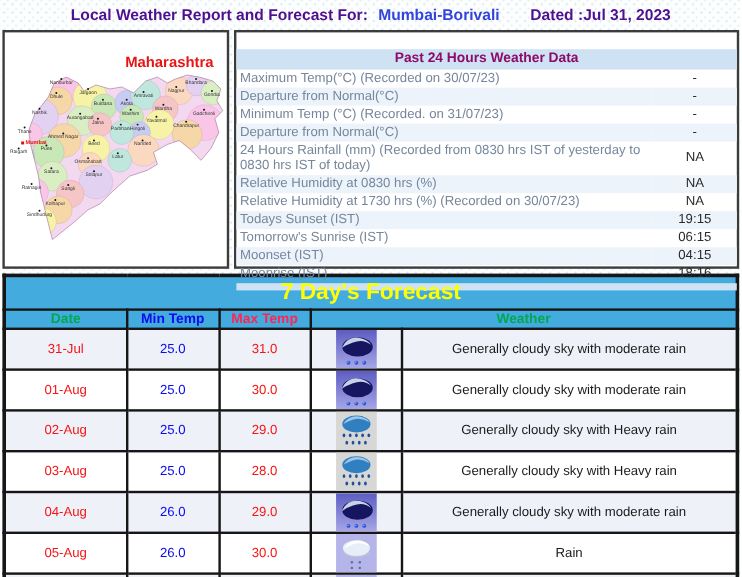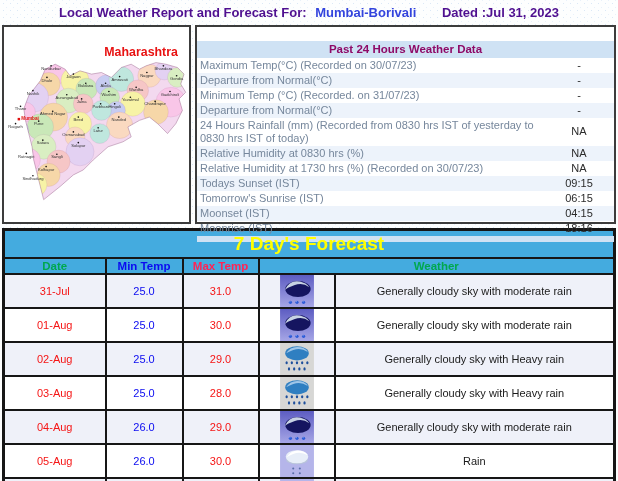--- a/index.html
+++ b/index.html
@@ -220,21 +220,21 @@
             <tr>
               <td>Relative Humidity at 0830 hrs (%)</td>
               <td class="val">NA</td>
             </tr>
             <tr>
               <td>Relative Humidity at 1730 hrs (%) (Recorded on 30/07/23)</td>
               <td class="val">NA</td>
             </tr>
             <tr>
               <td>Todays Sunset (IST)</td>
-              <td class="val">09:15</td>
+              <td class="val">19:15</td>
             </tr>
             <tr>
               <td>Tomorrow's Sunrise (IST)</td>
               <td class="val">06:15</td>
             </tr>
             <tr>
               <td>Moonset (IST)</td>
               <td class="val">04:15</td>
             </tr>
             <tr>

